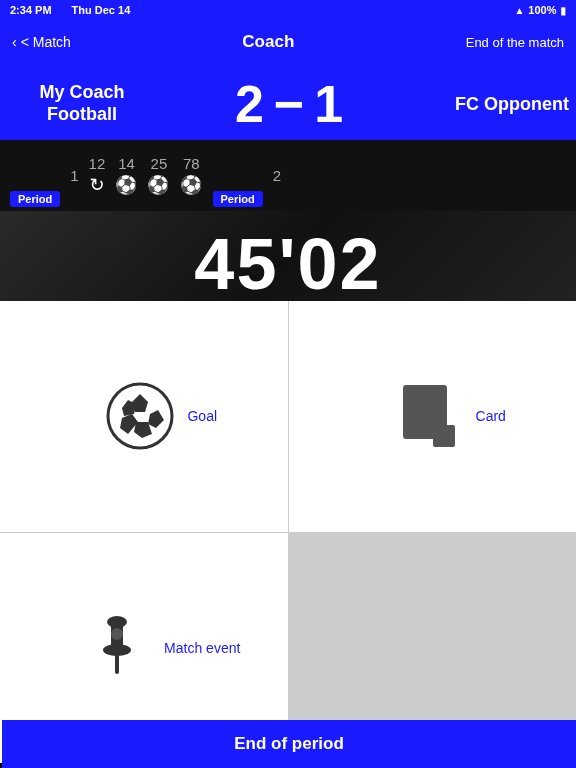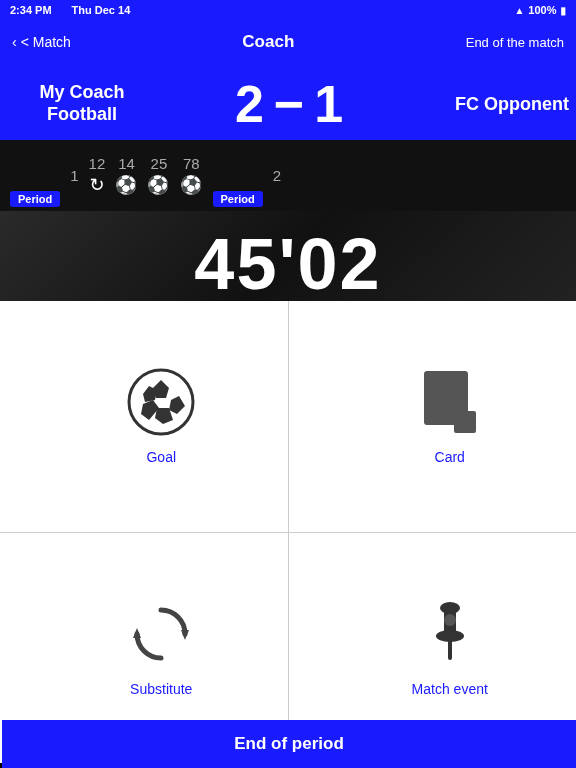--- a/index.html
+++ b/index.html
@@ -146,21 +146,21 @@
       grid-template-columns: 1fr 1fr;
       grid-template-rows: 1fr 1fr;
       flex: 1;
       background: #ccc;
       gap: 1px;
       height: 462px;
     }
     .action-cell {
       background: white;
       display: flex;
-      flex-direction: column;
+      flex-direction: row;
       align-items: center;
       justify-content: center;
       cursor: pointer;
       gap: 12px;
       padding-left: 35px;
     }
     .action-icon {
       width: 70px;
       height: 70px;
       display: flex;
@@ -298,32 +298,20 @@
   <div class="action-cell">
     <div class="action-icon">
       <div class="card-shape-wrapper">
         <div class="card-main"></div>
         <div class="card-fold"></div>
       </div>
     </div>
     <span class="action-label">Card</span>
   </div>
 
-  <div class="action-cell">
-    <div class="action-icon">
-      <svg width="68" height="68" viewBox="0 0 68 68">
-
-        <path d="M34 10 A24 24 0 0 1 58 34" fill="none" stroke="#444" stroke-width="5" stroke-linecap="round"></path>
-        <polygon points="62,30 58,40 54,30" fill="#444"></polygon>
-        <path d="M34 58 A24 24 0 0 1 10 34" fill="none" stroke="#444" stroke-width="5" stroke-linecap="round"></path>
-        <polygon points="6,38 10,28 14,38" fill="#444"></polygon>
-      </svg>
-    </div>
-    <span class="action-label">Substitute</span>
-  </div>
 
   <div class="action-cell">
     <div class="action-icon">
       <svg width="68" height="68" viewBox="0 0 68 68">
 
         <rect x="28" y="8" width="12" height="28" rx="3" fill="#333"></rect>
         <ellipse cx="34" cy="8" rx="10" ry="6" fill="#333"></ellipse>
         <line x1="34" y1="36" x2="34" y2="58" stroke="#333" stroke-width="4" stroke-linecap="round"></line>
         <ellipse cx="34" cy="36" rx="14" ry="6" fill="#333"></ellipse>
 

